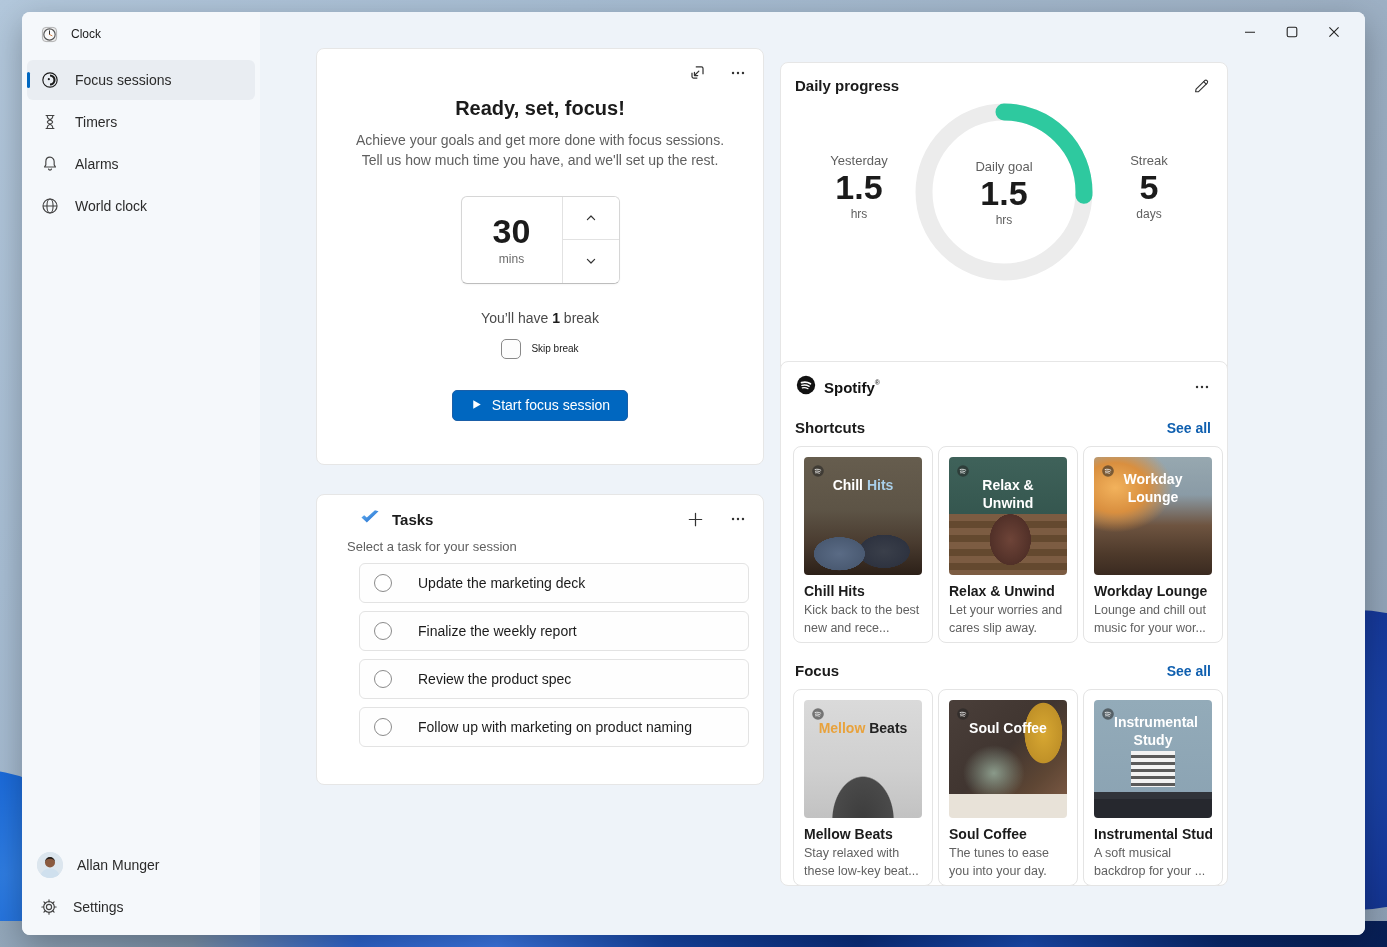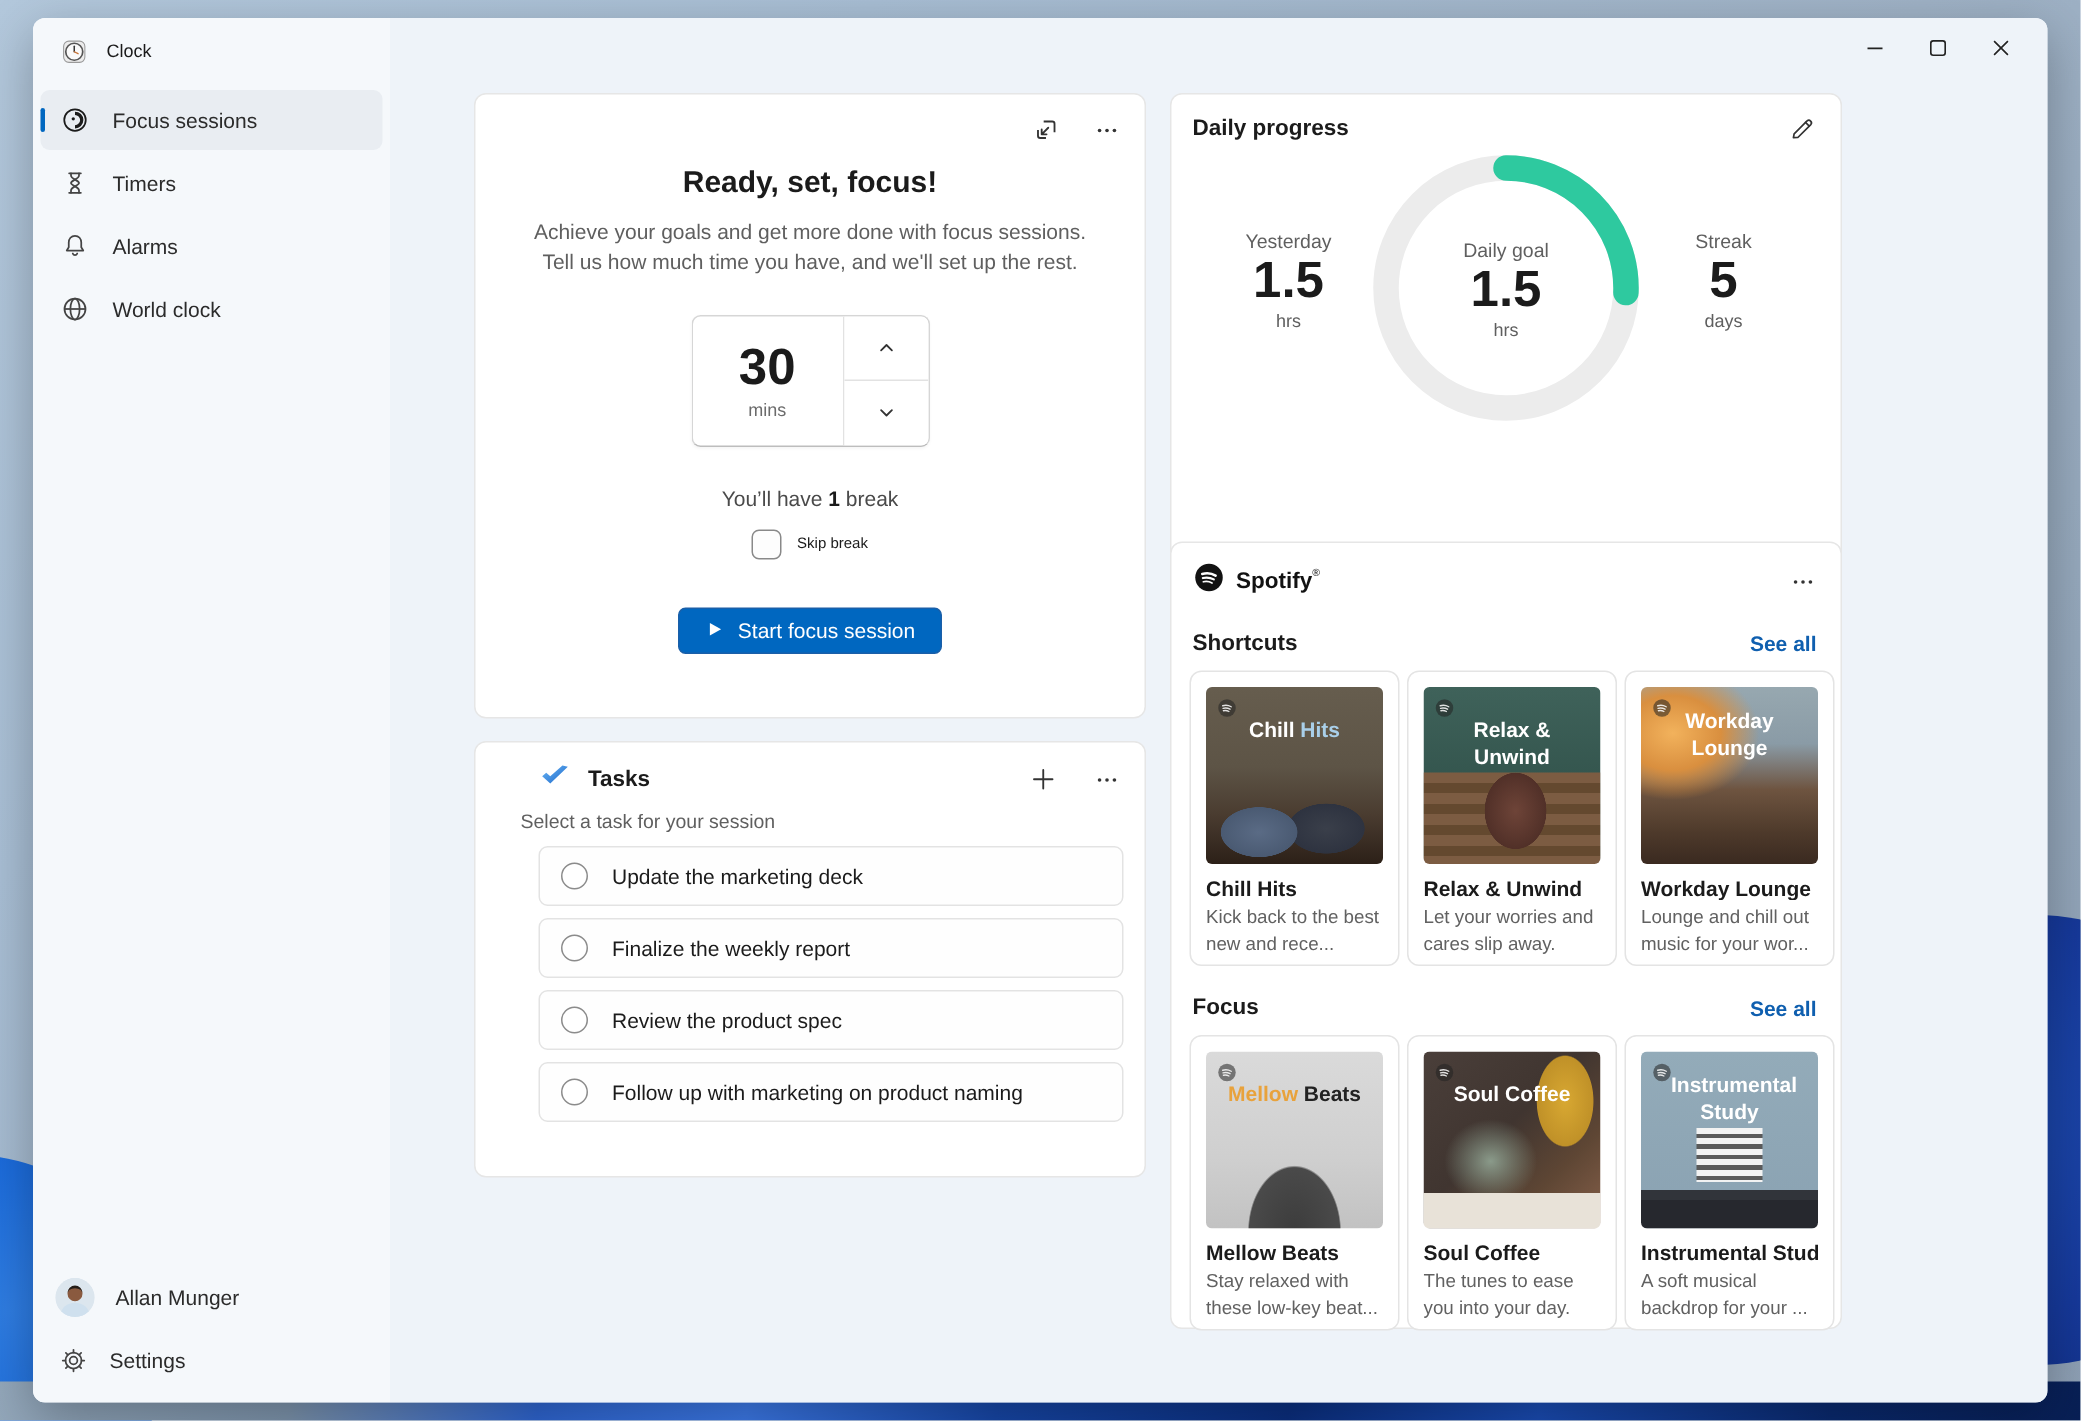--- a/index.html
+++ b/index.html
@@ -41,21 +41,21 @@
 
   
   .main { position:relative; flex:1; background:#eef3f9; }
   .win-controls { position:absolute; top:4px; right:10px; display:flex; z-index:5; }
   .win-btn { width:42px; height:32px; display:flex; align-items:center; justify-content:center; }
 
   .card { position:absolute; background:#fff; border:1px solid #e6e6e6; border-radius:8px; }
   .more-dots, .icon-btn { display:flex; align-items:center; justify-content:center; }
 
   
-  .focus-card { left:56px; top:50px; width:448px; height:417px; text-align:center; }
+  .focus-card { left:56px; top:36px; width:448px; height:417px; text-align:center; }
   .card-top-icons { position:absolute; top:14px; right:16px; display:flex; gap:22px; }
   .focus-title { margin-top:48px; font-size:20px; font-weight:700; color:#1b1b1b; }
   .focus-sub { margin-top:10px; font-size:14px; line-height:1.45; color:#5f5f5f; }
   .stepper { margin:25px auto 0; width:159px; height:88px; display:flex; background:#fff;
     border:1px solid #d6d6d6; border-bottom-color:#bdbdbd; border-radius:6px; overflow:hidden;
     box-shadow:0 1px 2px rgba(0,0,0,.04); }
   .stepper-left { flex:1; display:flex; flex-direction:column; align-items:center; justify-content:center; }
   .stepper-value { font-size:34px; font-weight:600; color:#1b1b1b; line-height:1; }
   .stepper-unit { font-size:12px; color:#6b6b6b; margin-top:4px; }
   .stepper-right { width:57px; border-left:1px solid #e2e2e2; display:flex; flex-direction:column; }
@@ -69,21 +69,21 @@
   .start-btn { margin-top:27px; display:inline-flex; align-items:center; gap:9px;
     background:#0067C0; color:#fff; border:1px solid #1a5fa8; border-radius:5px;
     padding:6px 17px 7px; font-size:14px; }
 
   
   .tasks-card { left:56px; top:482px; width:448px; height:291px;padding-left:28px; }
   .tasks-header { display:flex; align-items:center; padding:13px 16px 0 14px; }
   .tasks-title { font-size:15px; font-weight:700; color:#1b1b1b; margin-left:11px; }
   .tasks-header-right { margin-left:auto; display:flex; gap:24px; align-items:center; }
   .tasks-sub { margin:9px 2px 9px; font-size:13px; color:#5f5f5f; }
-  .task-row { margin:0 14px 8px; height:40px; display:flex; align-items:center; gap:16px;
+  .task-row { margin:0 14px 8px; height:40px; display:flex; align-items:center; gap:26px;
     padding-left:14px; background:#fefefe; border:1px solid #e3e3e3; border-radius:6px;
     font-size:14px; color:#1b1b1b; }
   .radio { width:18px; height:18px; border:1px solid #8b8b8b; border-radius:50%; background:#fff; flex:none; }
 
   
   .daily-card { left:520px; top:50px; width:448px; height:362px; }
   .daily-header { display:flex; align-items:center; justify-content:space-between; padding:13px 16px 0 14px; }
   .daily-title { font-size:15px; font-weight:700; color:#1b1b1b; }
   .ring-wrap { position:absolute; left:50%; top:33px; transform:translateX(-50%); width:192px; height:192px; }
   .ring-wrap svg { position:absolute; inset:0; }

